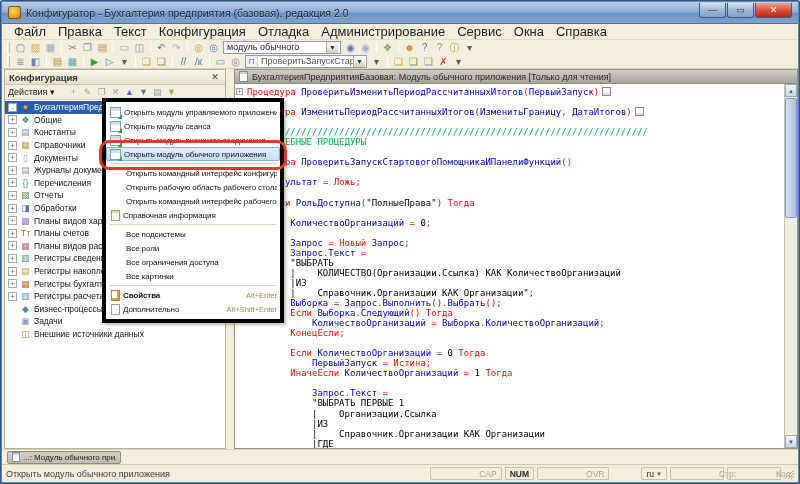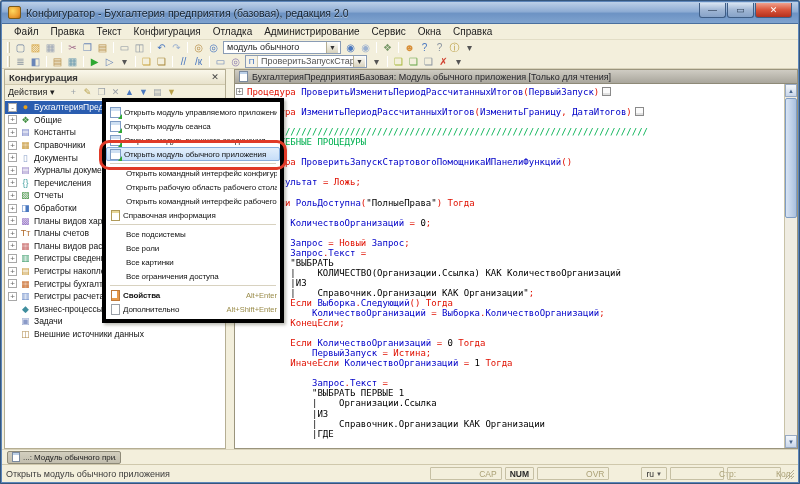--- a/index.html
+++ b/index.html
@@ -22,21 +22,21 @@
   .wc { width:27px; height:15px; border:1px solid #3e5d85; border-top:none; font-size:9px;
     color:#fff; display:flex; align-items:center; justify-content:center;
     background:linear-gradient(180deg,#d8e4f2,#9fb6d4 50%,#87a3c8);
     color:#2a3c52; border-radius:0 0 3px 3px; margin-left:1px; cursor:default; }
   .wc.close { width:37px; background:linear-gradient(180deg,#f2a08c,#d9543a 50%,#b5301c); color:#fff; }
 
   
   #menubar { position:absolute; left:0; top:22px; width:796px; height:16px;
     background:#f3efdc; border-bottom:1px solid #e2ddc6; display:flex; align-items:center;
     padding-left:6px; }
-  .menu-item { font-size:10px; color:#222; padding:1px 6px; white-space:nowrap; }
+  .menu-item { font-size:13px; color:#222; padding:1px 6px; white-space:nowrap; }
 
   
   .toolbar { position:absolute; left:0; width:796px; display:flex; align-items:center;
     background:#f3efdc; padding-left:5px; }
   #toolbar1 { top:38px; height:14px; }
   #toolbar2 { top:52px; height:15px; border-bottom:1px solid #d8d2ba; }
   .tb-grip { width:3px; height:11px; border-left:1px solid #fff; border-right:1px solid #c4bda0; margin:0 3px 0 0; }
   .tb-chip { width:13px; height:13px; font-size:10px; line-height:13px; text-align:center;
     margin:0 1px; flex:none; cursor:default; }
   .tb-sep { width:1px; height:11px; background:#c4bda0; border-right:1px solid #fff; margin:0 3px; flex:none; }
@@ -394,20 +394,21 @@
           <div class="code-line"><span class="tok-t">    </span><span class="tok-k">Если </span><span class="tok-i">РольДоступна</span><span class="tok-r">(</span><span class="tok-s">"ПолныеПрава"</span><span class="tok-r">)</span><span class="tok-k"> Тогда</span></div>
           <div class="code-line"></div>
           <div class="code-line"><span class="tok-t">        </span><span class="tok-i">КоличествоОрганизаций</span><span class="tok-r"> = </span><span class="tok-n">0</span><span class="tok-r">;</span></div>
           <div class="code-line"></div>
           <div class="code-line"><span class="tok-t">        </span><span class="tok-i">Запрос</span><span class="tok-r"> = </span><span class="tok-k">Новый </span><span class="tok-i">Запрос</span><span class="tok-r">;</span></div>
           <div class="code-line"><span class="tok-t">        </span><span class="tok-i">Запрос</span><span class="tok-r">.</span><span class="tok-i">Текст</span><span class="tok-r"> =</span></div>
           <div class="code-line"><span class="tok-t">        </span><span class="tok-s">"ВЫБРАТЬ</span></div>
           <div class="code-line"><span class="tok-t">        </span><span class="tok-s">|    КОЛИЧЕСТВО(Организации.Ссылка) КАК КоличествоОрганизаций</span></div>
           <div class="code-line"><span class="tok-t">        </span><span class="tok-s">|ИЗ</span></div>
           <div class="code-line"><span class="tok-t">        </span><span class="tok-s">|    Справочник.Организации КАК Организации"</span><span class="tok-r">;</span></div>
+          <div class="code-line"><span class="tok-t">        </span><span class="tok-i">Выборка</span><span class="tok-r"> = </span><span class="tok-i">Запрос</span><span class="tok-r">.</span><span class="tok-i">Выполнить</span><span class="tok-r">().</span><span class="tok-i">Выбрать</span><span class="tok-r">();</span></div>
           <div class="code-line"><span class="tok-t">        </span><span class="tok-k">Если </span><span class="tok-i">Выборка</span><span class="tok-r">.</span><span class="tok-i">Следующий</span><span class="tok-r">()</span><span class="tok-k"> Тогда</span></div>
           <div class="code-line"><span class="tok-t">            </span><span class="tok-i">КоличествоОрганизаций</span><span class="tok-r"> = </span><span class="tok-i">Выборка</span><span class="tok-r">.</span><span class="tok-i">КоличествоОрганизаций</span><span class="tok-r">;</span></div>
           <div class="code-line"><span class="tok-t">        </span><span class="tok-k">КонецЕсли</span><span class="tok-r">;</span></div>
           <div class="code-line"></div>
           <div class="code-line"><span class="tok-t">        </span><span class="tok-k">Если </span><span class="tok-i">КоличествоОрганизаций</span><span class="tok-r"> = </span><span class="tok-n">0</span><span class="tok-k"> Тогда</span></div>
           <div class="code-line"><span class="tok-t">            </span><span class="tok-i">ПервыйЗапуск</span><span class="tok-r"> = </span><span class="tok-k">Истина</span><span class="tok-r">;</span></div>
           <div class="code-line"><span class="tok-t">        </span><span class="tok-k">ИначеЕсли </span><span class="tok-i">КоличествоОрганизаций</span><span class="tok-r"> = </span><span class="tok-n">1</span><span class="tok-k"> Тогда</span></div>
           <div class="code-line"></div>
           <div class="code-line"><span class="tok-t">            </span><span class="tok-i">Запрос</span><span class="tok-r">.</span><span class="tok-i">Текст</span><span class="tok-r"> =</span></div>
           <div class="code-line"><span class="tok-t">            </span><span class="tok-s">"ВЫБРАТЬ ПЕРВЫЕ 1</span></div>
@@ -464,25 +465,25 @@
       <div class="cm-item">
         <span class="cm-icon"></span>
         <span class="cm-label">Все подсистемы</span>
       </div>
       <div class="cm-item">
         <span class="cm-icon"></span>
         <span class="cm-label">Все роли</span>
       </div>
       <div class="cm-item">
         <span class="cm-icon"></span>
+        <span class="cm-label">Все ограничения доступа</span>
+      </div>
+      <div class="cm-item">
+        <span class="cm-icon"></span>
         <span class="cm-label">Все картинки</span>
-      </div>
-      <div class="cm-item">
-        <span class="cm-icon"></span>
-        <span class="cm-label">Все ограничения доступа</span>
       </div>
       <div class="menu-sep"></div>
       <div class="cm-item bold">
         <span class="cm-icon props"></span>
         <span class="cm-label">Свойства</span>
         <span class="cm-shortcut">Alt+Enter</span>
       </div>
       <div class="cm-item">
         <span class="cm-icon extra"></span>
         <span class="cm-label">Дополнительно</span>

